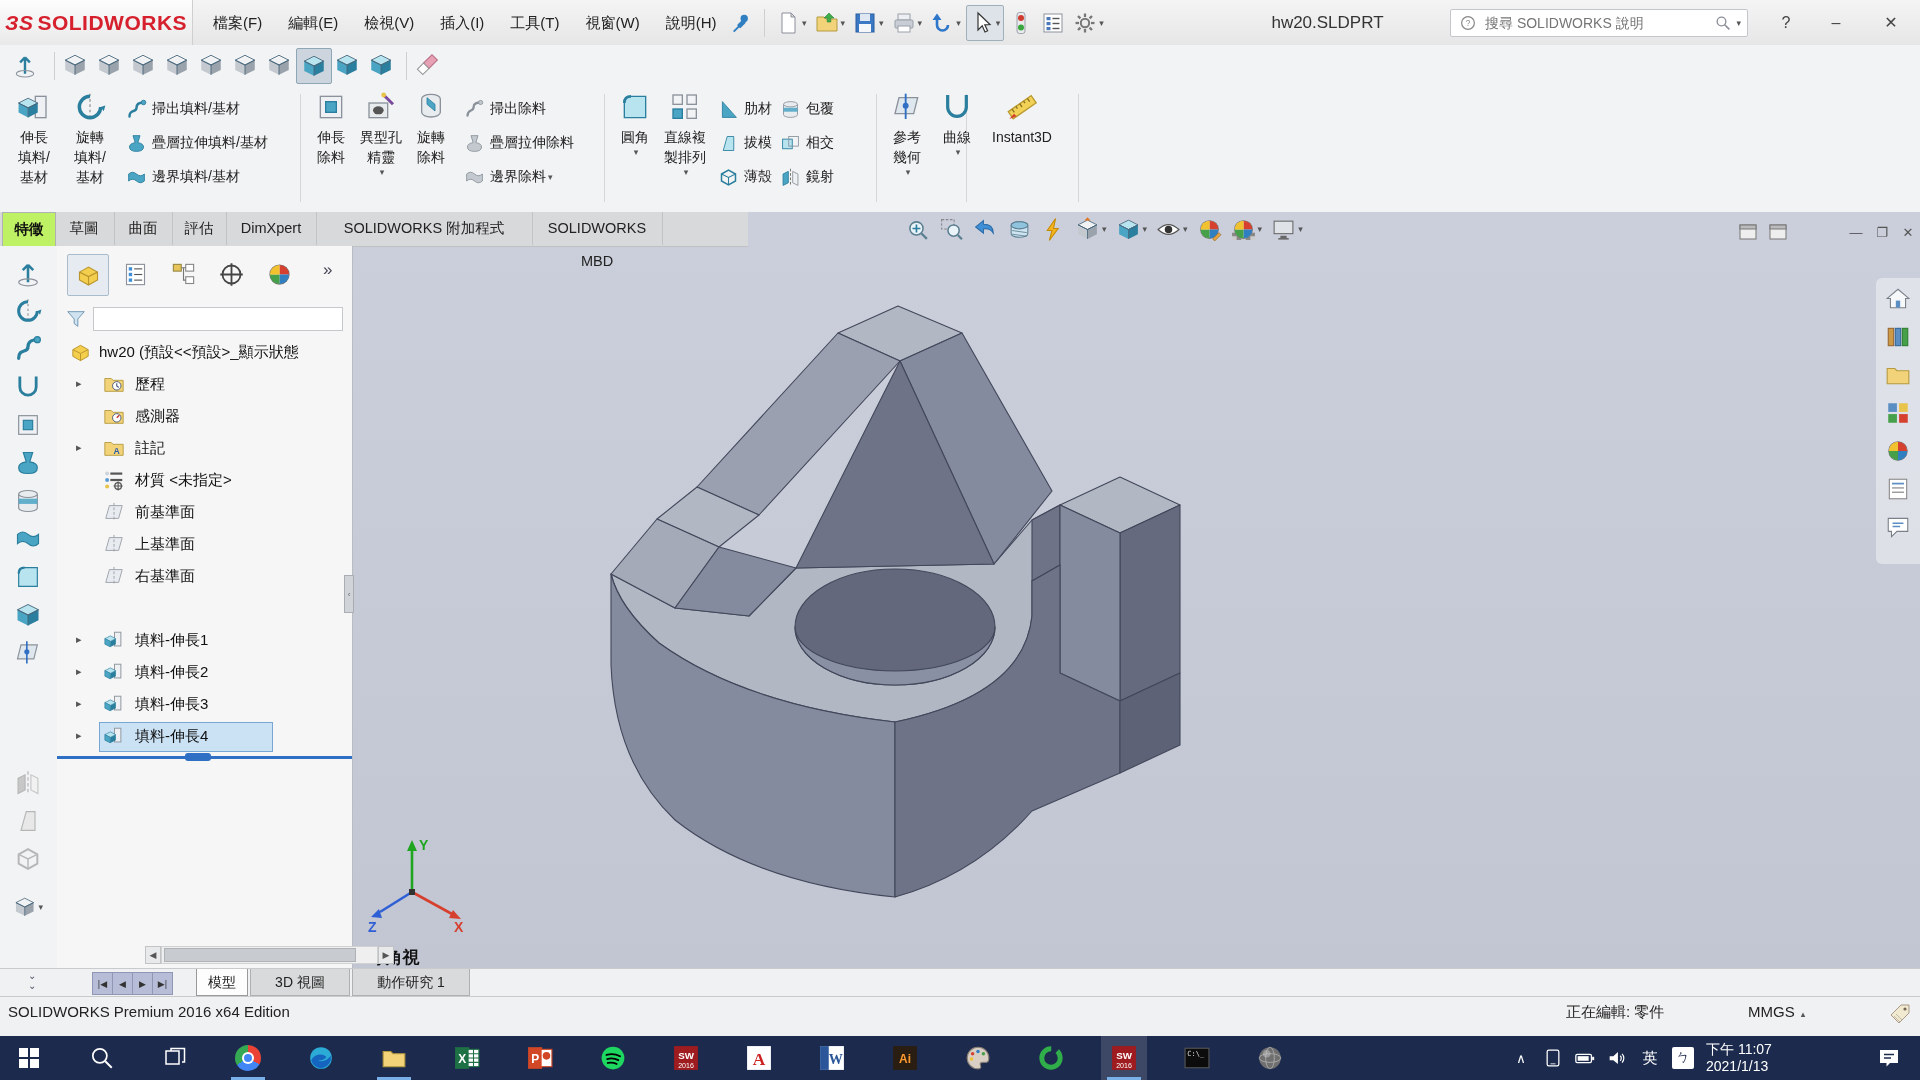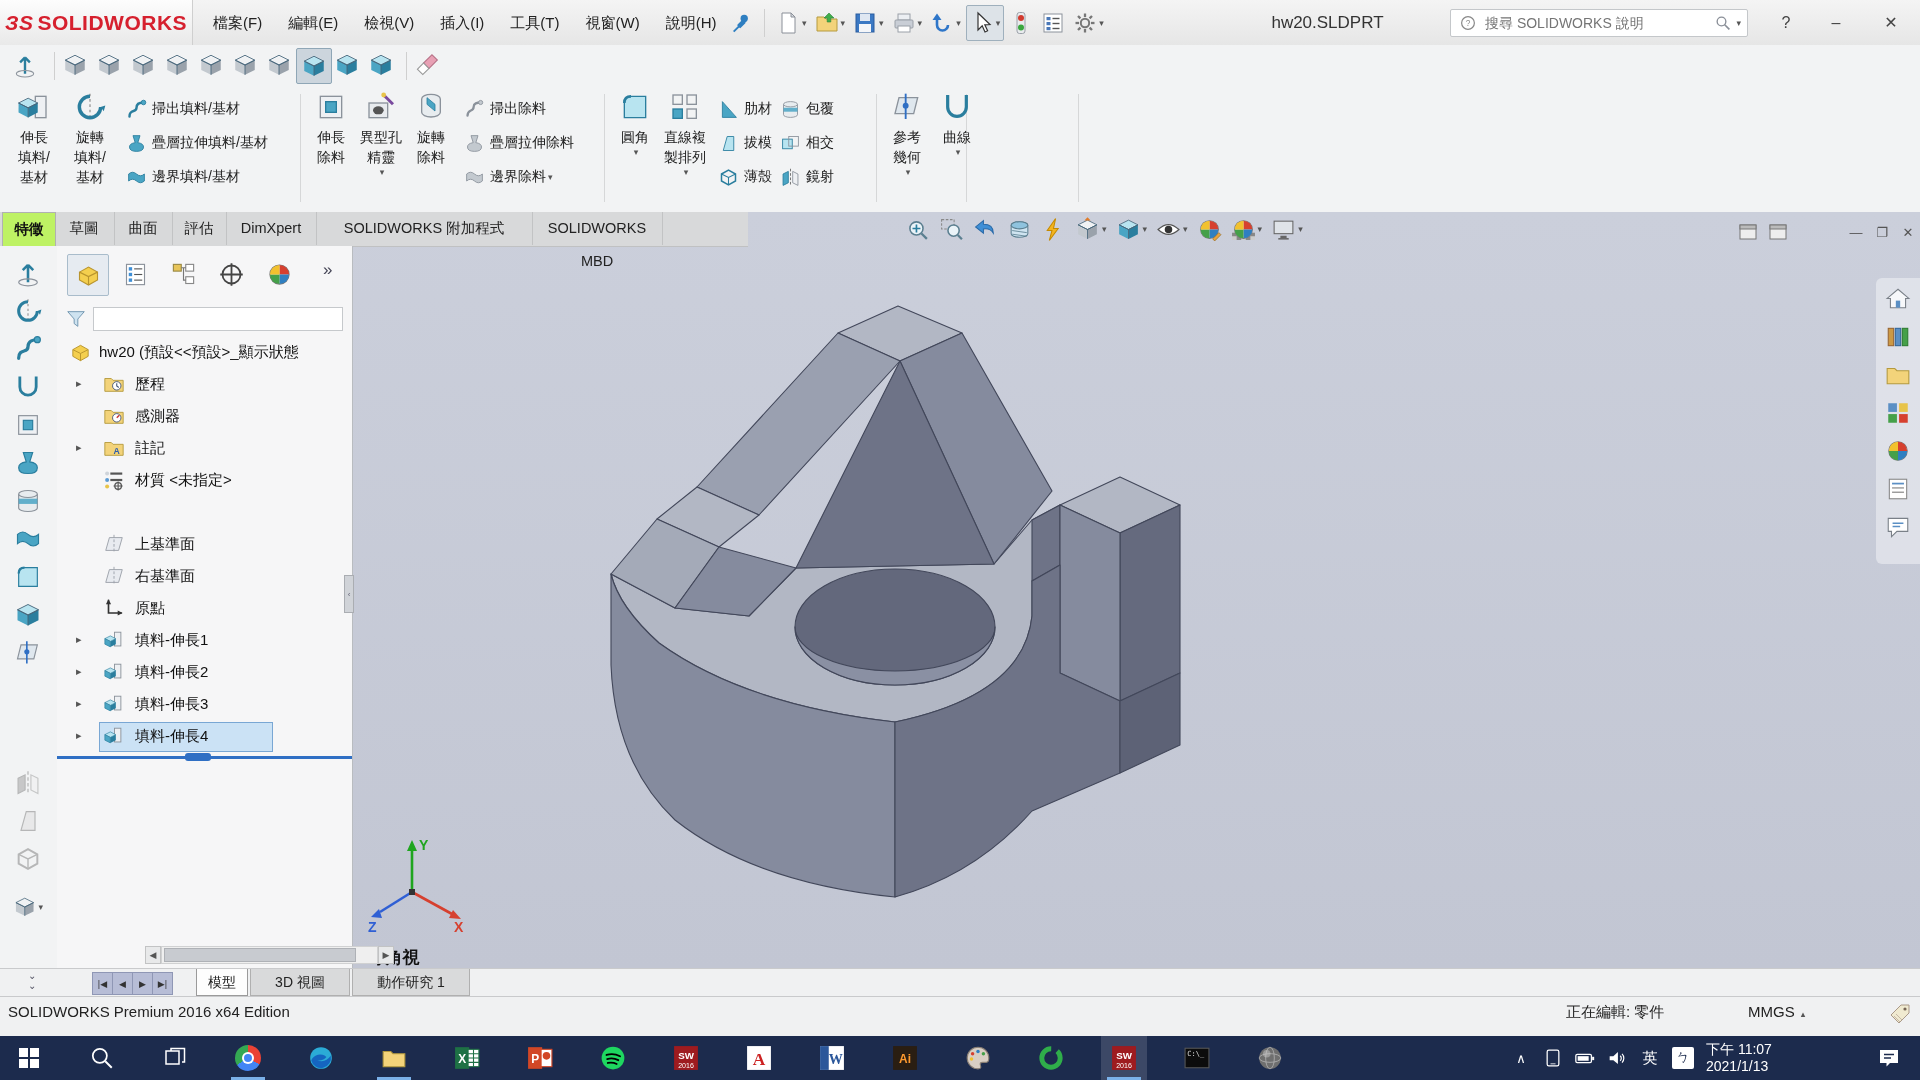--- a/index.html
+++ b/index.html
@@ -565,20 +565,36 @@
             <svg width="32" height="32" viewBox="0 0 24 24">
               <path d="M5 3 v9 a7 7 0 0 0 14 0 V3" fill="none" stroke="#2a7e9e" stroke-width="2.4"></path>
             </svg>
           </span>
           <div class="lines">
             <div>曲線</div>
           </div>
           <span class="caret">▾</span>
         </div>
       </div>
+      <div class="rgroup abs" style="left: 972px;">
+        <div class="bigbtn" style="width: 100px;">
+          <span style="display: flex;">
+            <svg width="32" height="32" viewBox="0 0 24 24">
+              <g transform="rotate(-35 12 12)">
+                <rect x="1.5" y="9" width="21" height="6.5" fill="#f2d157" stroke="#b99a2e"></rect>
+                <path d="M5 9 v3 M8.5 9 v2 M12 9 v3 M15.5 9 v2 M19 9 v3" stroke="#8a7320" fill="none"></path>
+              </g>
+              <path d="M2.5 21 l5.5 -2 -2 -2 z" fill="#d6402f"></path>
+            </svg>
+          </span>
+          <div class="lines">
+            <div>Instant3D</div>
+          </div>
+        </div>
+      </div>
     </div>
   <div id="graphics" class="abs">
     <div id="headsup" class="abs">
         <div style="display: flex; align-items: center;">
           <span style="display: flex;">
             <svg width="25" height="25" viewBox="0 0 24 24">
               <circle cx="11" cy="11" r="6.3" fill="#eaf3f8" stroke="#5b7f90" stroke-width="1.5"></circle>
               <line x1="15.8" y1="15.8" x2="21" y2="21" stroke="#5b7f90" stroke-width="2.2"></line>
               <path d="M11 7.2 v7.6 M7.2 11 h7.6" stroke="#2a7e9e" stroke-width="1.6"></path>
             </svg>
@@ -986,41 +1002,40 @@
             <circle cx="4.5" cy="5" r="2.2" fill="#cfd4da"></circle>
             <rect x="8" y="3.8" width="13" height="2.4" fill="#555"></rect>
             <circle cx="4.5" cy="12" r="2.2" fill="#5b9bd5"></circle>
             <rect x="8" y="10.8" width="13" height="2.4" fill="#555"></rect>
             <circle cx="4.5" cy="19" r="2.2" fill="#e8c44a"></circle>
             <circle cx="16.5" cy="18.5" r="3.6" fill="none" stroke="#555" stroke-width="1.4"></circle>
             <path d="M16.5 13.5 v10 M11.5 18.5 h10" stroke="#555" stroke-width="1.2"></path>
           </svg></span>
         <span class="tlbl" style="left: 78px;">材質 &lt;未指定&gt;</span>
       </div>
+      <div class="trow abs" style="top: 252px;">
+        <span class="tico" style="left: 46px; position: absolute;"><svg width="22" height="22" viewBox="0 0 24 24">
+            <polygon points="7,5 21,5 17,19 3,19" fill="rgba(190,205,220,.25)" stroke="#9aa0a8"></polygon>
+            <line x1="12" y1="2" x2="12" y2="22" stroke="#9aa0a8" stroke-dasharray="3 2"></line>
+          </svg></span>
+        <span class="tlbl" style="left: 78px;">前基準面</span>
+      </div>
       <div class="trow abs" style="top: 284px;">
         <span class="tico" style="left: 46px; position: absolute;"><svg width="22" height="22" viewBox="0 0 24 24">
             <polygon points="7,5 21,5 17,19 3,19" fill="rgba(190,205,220,.25)" stroke="#9aa0a8"></polygon>
             <line x1="12" y1="2" x2="12" y2="22" stroke="#9aa0a8" stroke-dasharray="3 2"></line>
           </svg></span>
         <span class="tlbl" style="left: 78px;">上基準面</span>
       </div>
       <div class="trow abs" style="top: 316px;">
         <span class="tico" style="left: 46px; position: absolute;"><svg width="22" height="22" viewBox="0 0 24 24">
             <polygon points="7,5 21,5 17,19 3,19" fill="rgba(190,205,220,.25)" stroke="#9aa0a8"></polygon>
             <line x1="12" y1="2" x2="12" y2="22" stroke="#9aa0a8" stroke-dasharray="3 2"></line>
           </svg></span>
         <span class="tlbl" style="left: 78px;">右基準面</span>
-      </div>
-      <div class="trow abs" style="top: 348px;">
-        <span class="tico" style="left: 46px; position: absolute;"><svg width="22" height="22" viewBox="0 0 24 24">
-            <path d="M6 3 v14.5 h14.5" fill="none" stroke="#333" stroke-width="1.8"></path>
-            <path d="M6 2.5 l-2.8 5.5 h5.6 z" fill="#333"></path>
-            <path d="M21.5 17.5 l-5.5 -2.8 v5.6 z" fill="#333"></path>
-          </svg></span>
-        <span class="tlbl" style="left: 78px;">原點</span>
       </div>
       <div class="trow abs" style="top: 380px;">
         <span class="exp">▸</span>
         <span class="tico" style="left: 46px; position: absolute;"><svg width="22" height="22" viewBox="0 0 24 24">
             <rect x="12.5" y="3.5" width="7" height="15" fill="#eef0f3" stroke="#8b929b"></rect>
             <polygon points="8,7.5 14,10.5 8,13.5 2,10.5" fill="#b8e4f0" stroke="#2a7e9e" stroke-width=".7"></polygon>
             <polygon points="2,10.5 8,13.5 8,19.5 2,16.5" fill="#4aa5c4" stroke="#2a7e9e" stroke-width=".7"></polygon>
             <polygon points="14,10.5 8,13.5 8,19.5 14,16.5" fill="#2a7e9e"></polygon>
           </svg></span>
         <span class="tlbl" style="left: 78px;">填料-伸長1</span>

